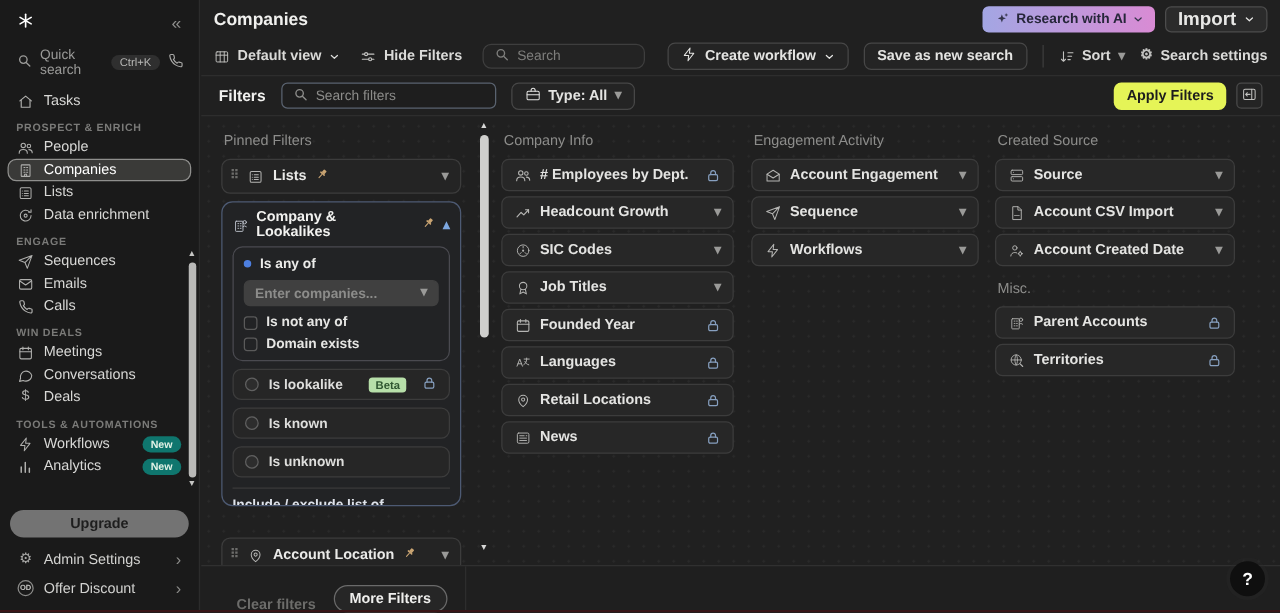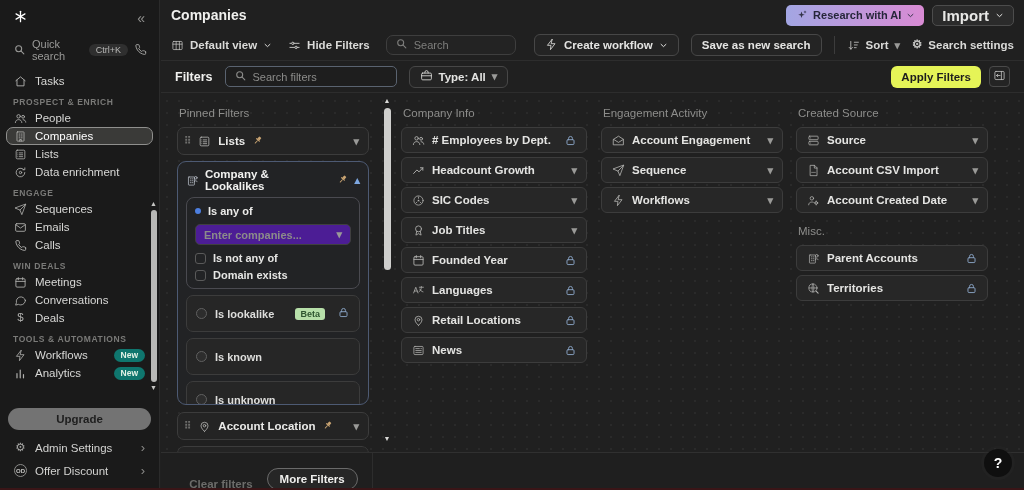--- a/index.html
+++ b/index.html
@@ -68,33 +68,33 @@
   .fcard .ic { color:#b5b5b3; display:flex; width:14px; justify-content:center; }
   .trail { margin-left:auto; display:flex; align-items:center; }
   .lockc { color:#87a0c0; }
   .dimchv { color:#9a9a98; font-size:11px; }
   .tglyph { line-height:1; }
 
   
   .pcard { display:flex; align-items:center; gap:7px; background:#242424; border:1px solid #3c3c3c; border-radius:7px; height:28px; padding:0 9px 0 6px; margin-bottom:6px; font-size:11.5px; font-weight:700; color:#eaeae8; cursor:pointer; }
   .pcard .ic { color:#b5b5b3; display:flex; }
   .hdl { color:#6d6d6b; font-size:10px; cursor:grab; }
-  .accordion { border:1px solid #4d5a73; border-radius:9px; background:#222325; padding:7px 8px 8px 8px; margin-bottom:7px; height:244px; overflow:hidden; }
+  .accordion { border:1px solid #4d5a73; border-radius:9px; background:#222325; padding:7px 8px 8px 8px; margin-bottom:25px; height:244px; overflow:hidden; }
   .acc-head { display:flex; align-items:center; gap:6px; height:22px; font-weight:700; font-size:11.5px; color:#f2f2f0; cursor:pointer; }
   .acc-head .ic { color:#c5cad4; display:flex; }
   .acc-head .up { margin-left:auto; color:#7da7e0; font-size:11px; }
   .inner-box { border:1px solid #4a4a50; border-radius:8px; padding:7px 8px; margin-top:6px; }
   .radio-row { display:flex; align-items:center; gap:7px; font-weight:600; font-size:11px; color:#ececea; }
   .radio-on { width:6px; height:6px; border:3.5px solid #4d7fe0; border-radius:50%; background:#15171c; flex:none; }
   .radio-off { width:11px; height:11px; border:1.5px solid #606060; border-radius:50%; background:#2d2d2d; flex:none; }
-  .sel-box { display:flex; align-items:center; height:21px; border:1px solid #404040; border-radius:5px; background:#4c1d95; color:#8c8c8a; font-weight:600; font-size:11px; padding:0 8px; margin:7px 0 7px 0; cursor:pointer; }
+  .sel-box { display:flex; align-items:center; height:21px; border:1px solid #404040; border-radius:5px; background:#404040; color:#8c8c8a; font-weight:600; font-size:11px; padding:0 8px; margin:7px 0 7px 0; cursor:pointer; }
   .sel-box .dimchv { margin-left:auto; }
   .cb-row { display:flex; align-items:center; gap:7px; font-weight:600; font-size:11px; color:#e6e6e4; margin-top:5px; }
   .cbox { width:11px; height:11px; border:1.5px solid #5a5a5a; border-radius:3px; background:transparent; flex:none; cursor:pointer; }
-  .rcard { display:flex; align-items:center; gap:8px; border:1px solid #3c3c3c; border-radius:7px; height:37px; padding:0 9px; margin-top:6px; background:#262626; font-weight:600; font-size:11px; color:#dededc; cursor:pointer; }
+  .rcard { display:flex; align-items:center; gap:8px; border:1px solid #3c3c3c; border-radius:7px; height:25px; padding:0 9px; margin-top:6px; background:#262626; font-weight:600; font-size:11px; color:#dededc; cursor:pointer; }
   .beta { background:#b7dfa9; color:#2f5630; font-size:9px; font-weight:700; border-radius:3px; padding:1px 5px; }
   .inc-row { display:flex; align-items:center; margin-top:8px; padding-top:7px; border-top:1px solid #3a3a3a; font-weight:600; font-size:11px; color:#dfe3ea; cursor:pointer; }
   .inc-row .dimchv { margin-left:auto; }
   .partial-clip { overflow:hidden; height:9px; border-radius:7px 7px 0 0; }
 
   
   #mscroll { position:absolute; left:221px; top:2px; width:10px; height:352px; display:flex; flex-direction:column; align-items:center; }
   #mscroll .sarr { color:#d8d8d6; }
   #mscroll .thumb { width:7px; height:162px; background:#cfcfcd; border-radius:4px; margin-top:3px; }
   #mscroll .sarr.dn { position:absolute; bottom:6px; }

